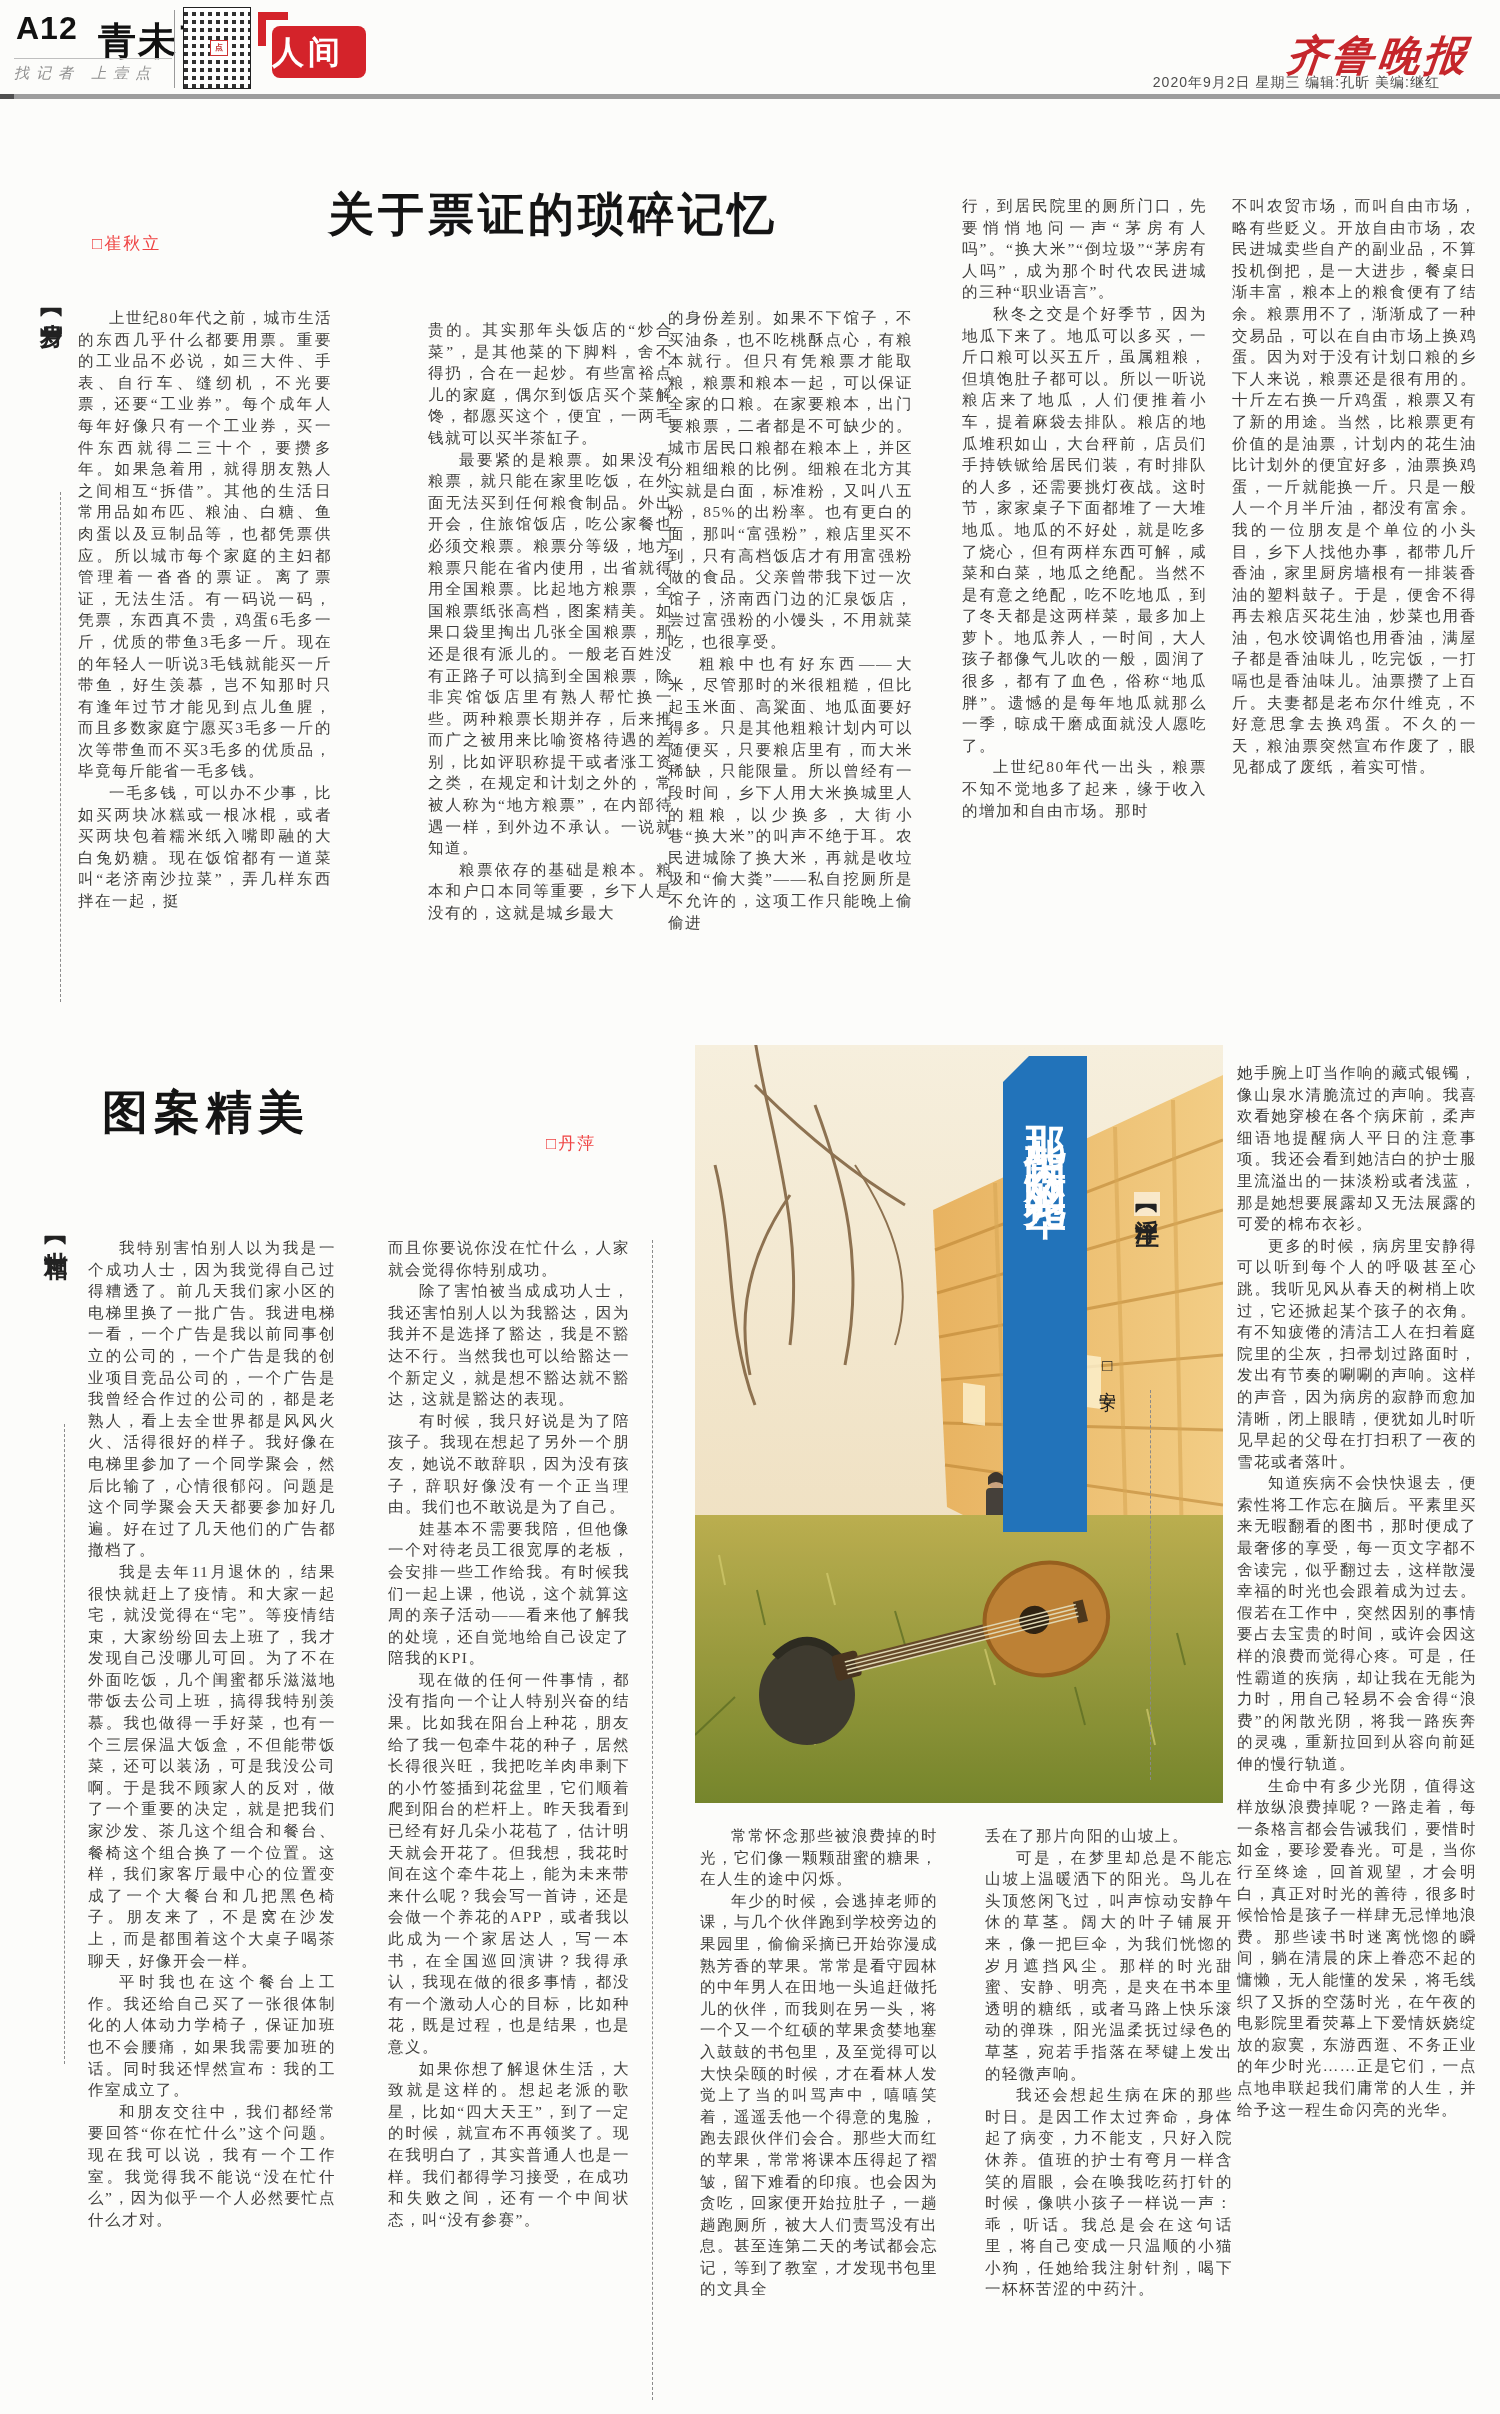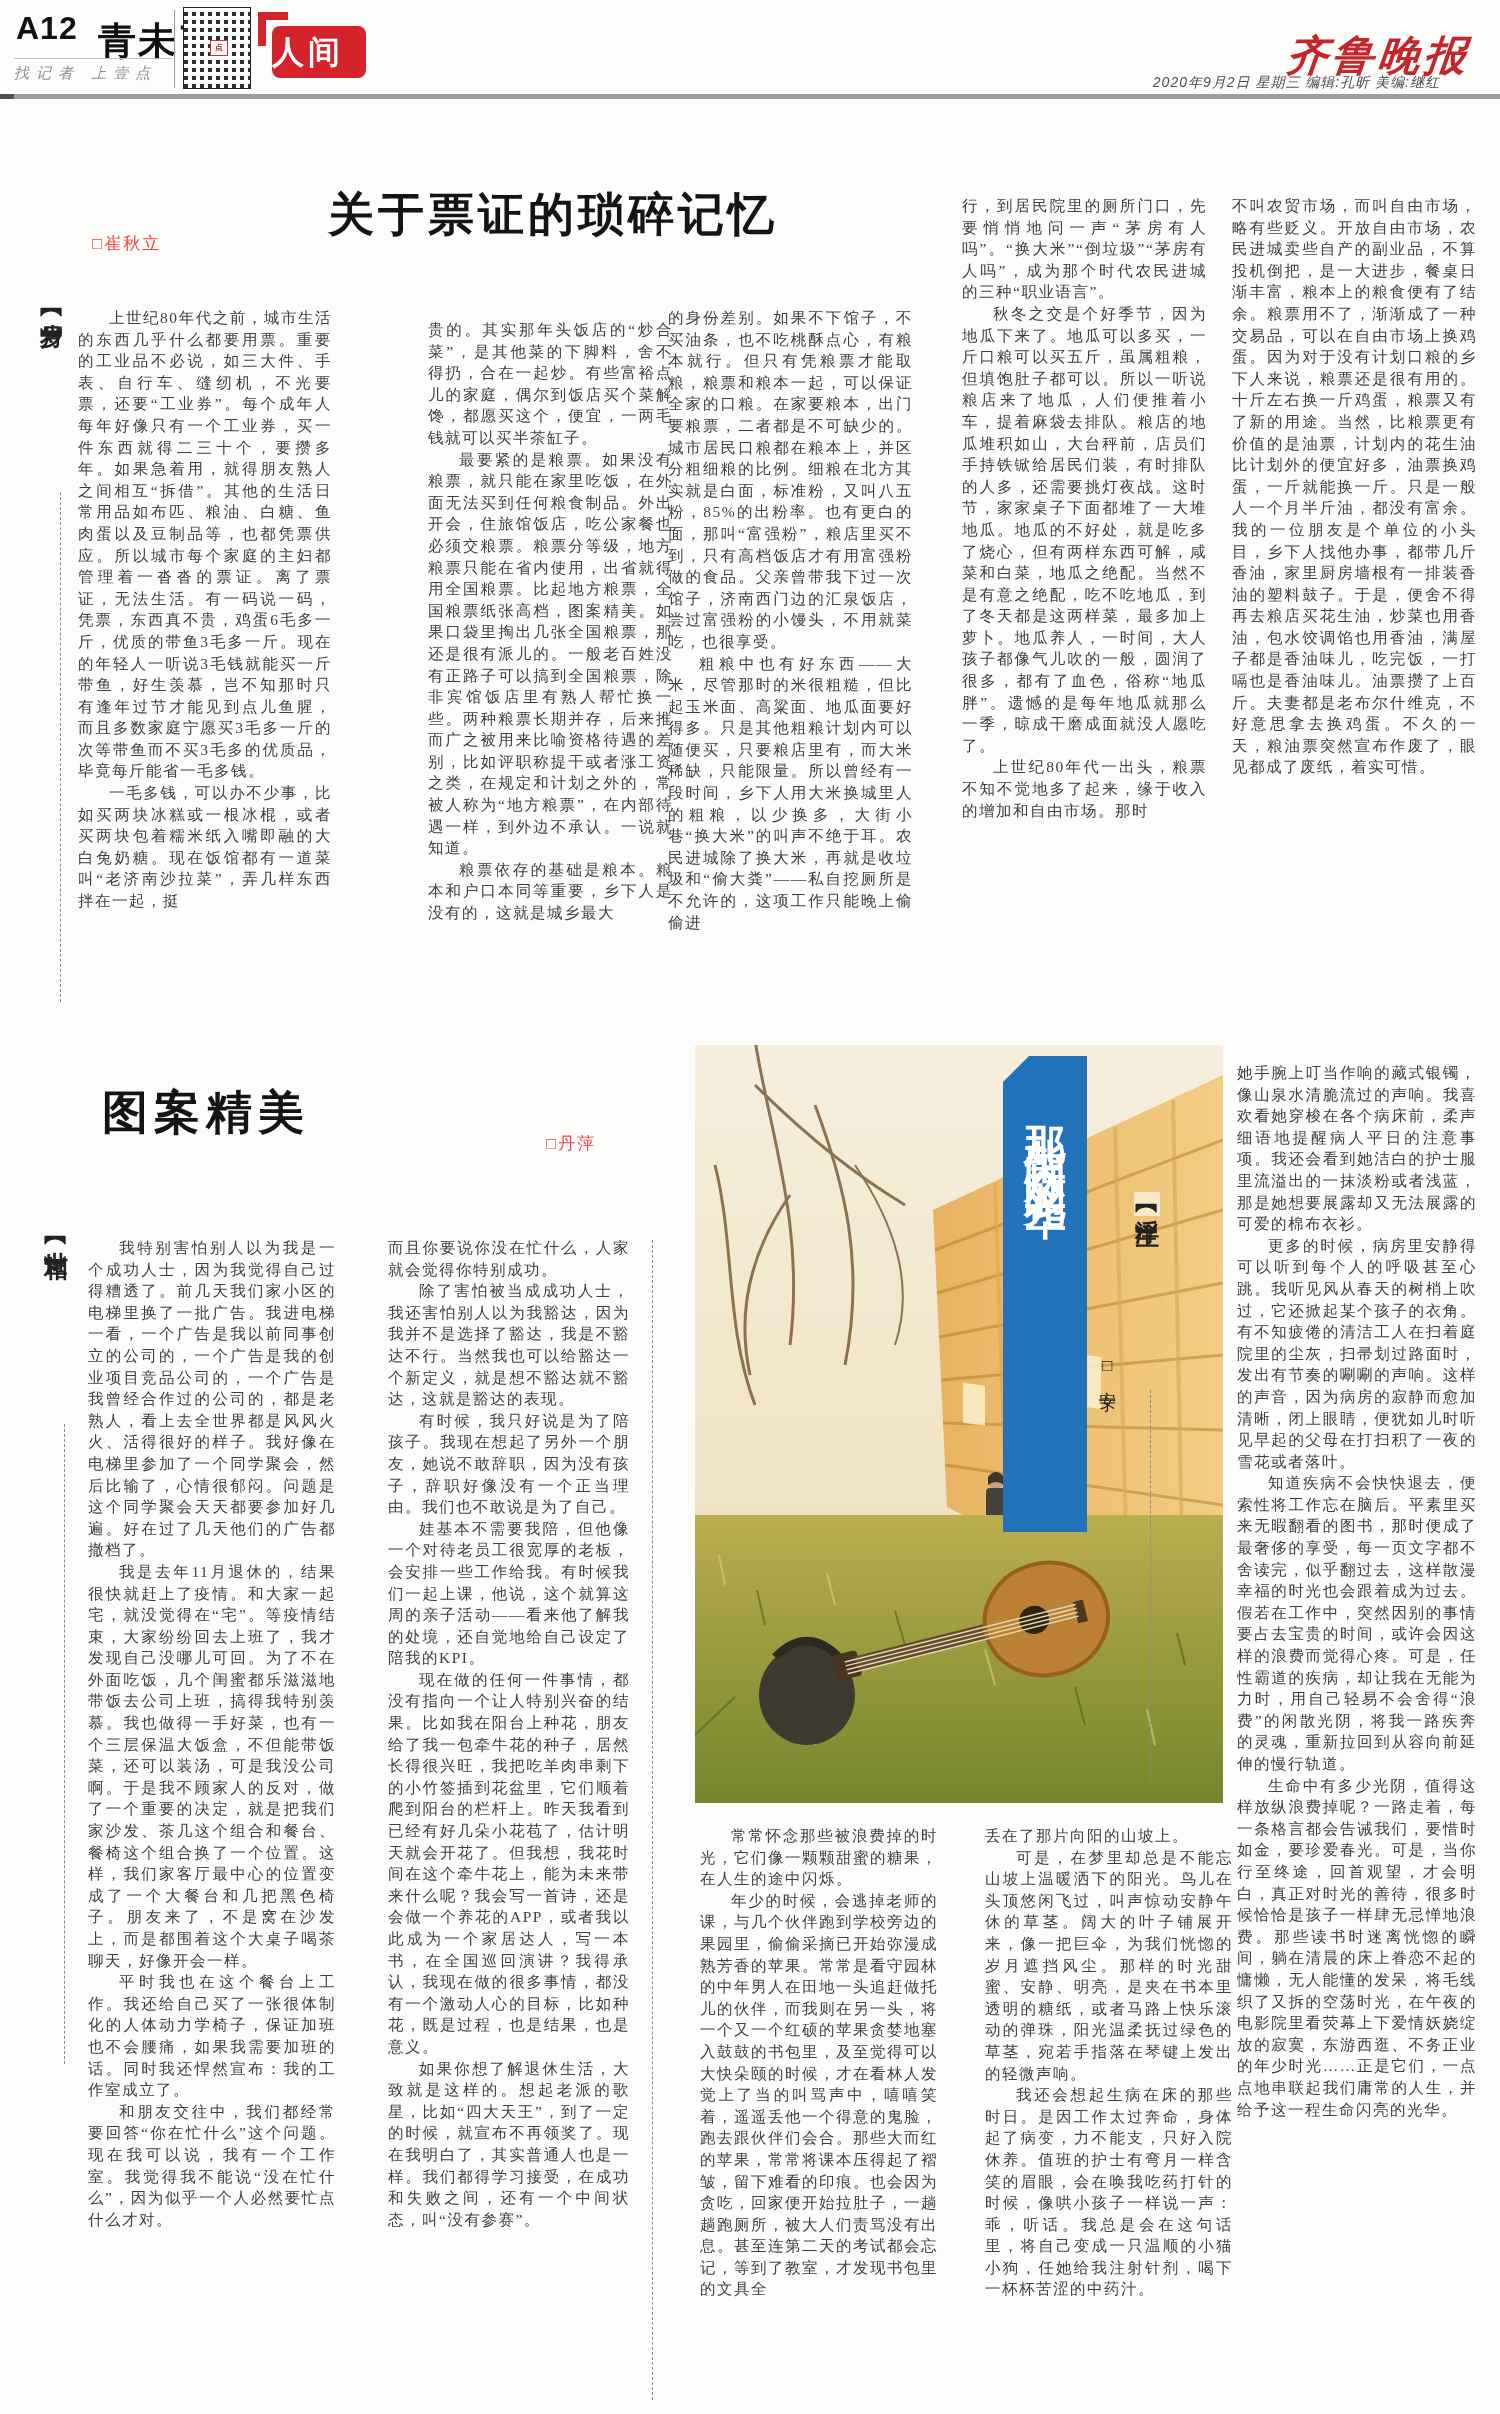--- a/index.html
+++ b/index.html
@@ -17,21 +17,21 @@
       repeating-linear-gradient(0deg,#1a1a1a 0 4px,#fff 4px 8px),
       repeating-linear-gradient(90deg,#1a1a1a 0 4px,#fff 4px 8px);
       background-blend-mode:screen;outline:1px solid #222;}
   .qr-logo{left:210px;top:40px;width:16px;height:14px;background:#fff;border:1px solid #c33;
       font-size:8px;color:#c5302f;text-align:center;line-height:14px;font-weight:bold;}
   .red-bracket{left:258px;top:12px;width:22px;height:26px;border-top:8px solid #d4232a;border-left:8px solid #d4232a;}
   .badge{left:272px;top:26px;width:94px;height:52px;background:#d4232a;border-radius:8px;
       color:#fff;font-size:32px;font-weight:bold;text-align:left;line-height:52px;letter-spacing:4px;}
   .masthead{left:1286px;top:28px;font-size:42px;font-weight:bold;color:#c5262b;
       font-style:italic;letter-spacing:4px;transform:skewX(-6deg);}
-  .dateline{left:0;top:74px;width:1440px;text-align:right;font-size:14px;color:#4c4c4c;letter-spacing:1px;font-style:italic;}
+  .dateline{left:0;top:74px;width:1440px;text-align:right;font-size:14px;color:#4c4c4c;letter-spacing:1px;}
   .hbar{left:0;top:94px;width:1500px;height:5px;background:#9d9d9d;}
   .hbar-stub{left:0;top:94px;width:14px;height:5px;background:#4f4f4f;}
   
   .a-title{font-weight:bold;color:#141414;}
   .byline{font-size:17px;color:#ef4444;letter-spacing:2px;}
   .marker{writing-mode:vertical-rl;text-orientation:upright;font-size:24px;font-weight:bold;color:#222;
       letter-spacing:4px;line-height:1;}
   .vdash{width:0;border-left:1px dashed #8a8a8a;}
   .col{font-size:15.5px;line-height:21.6px;color:#3f3e3c;text-align:justify;overflow:hidden;letter-spacing:1.5px;}
   .col p{margin:0;text-indent:2em;}

